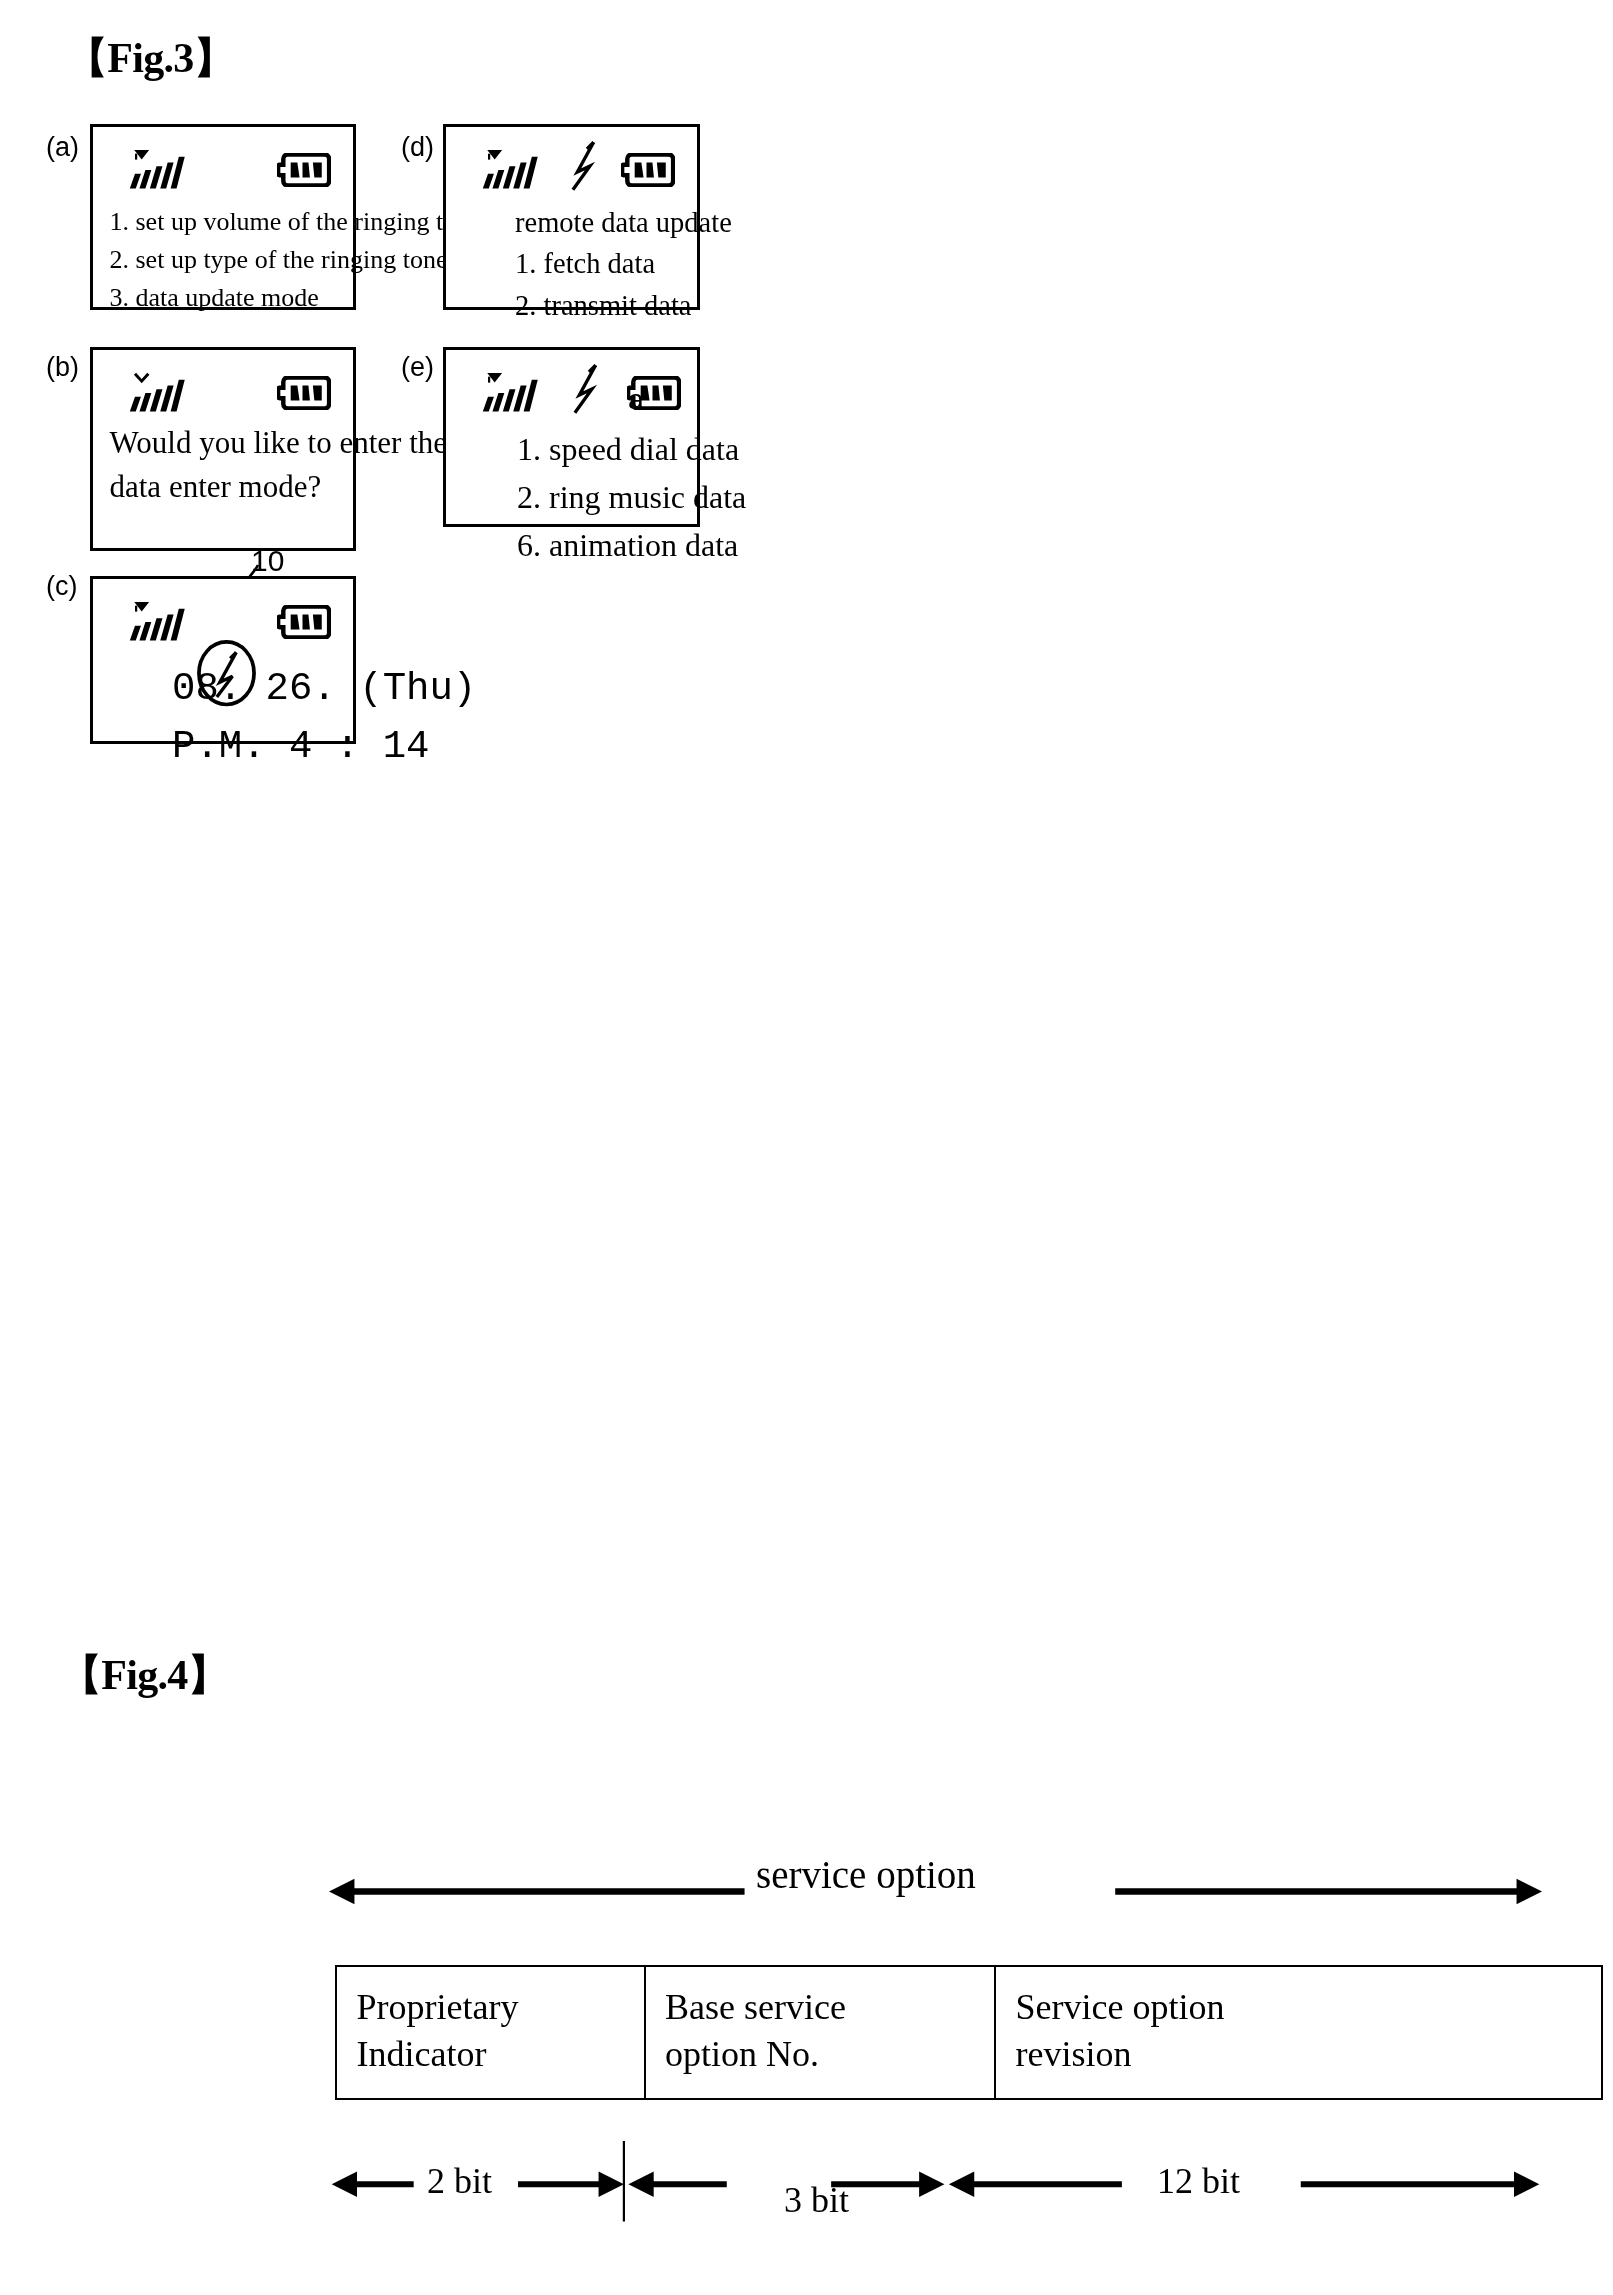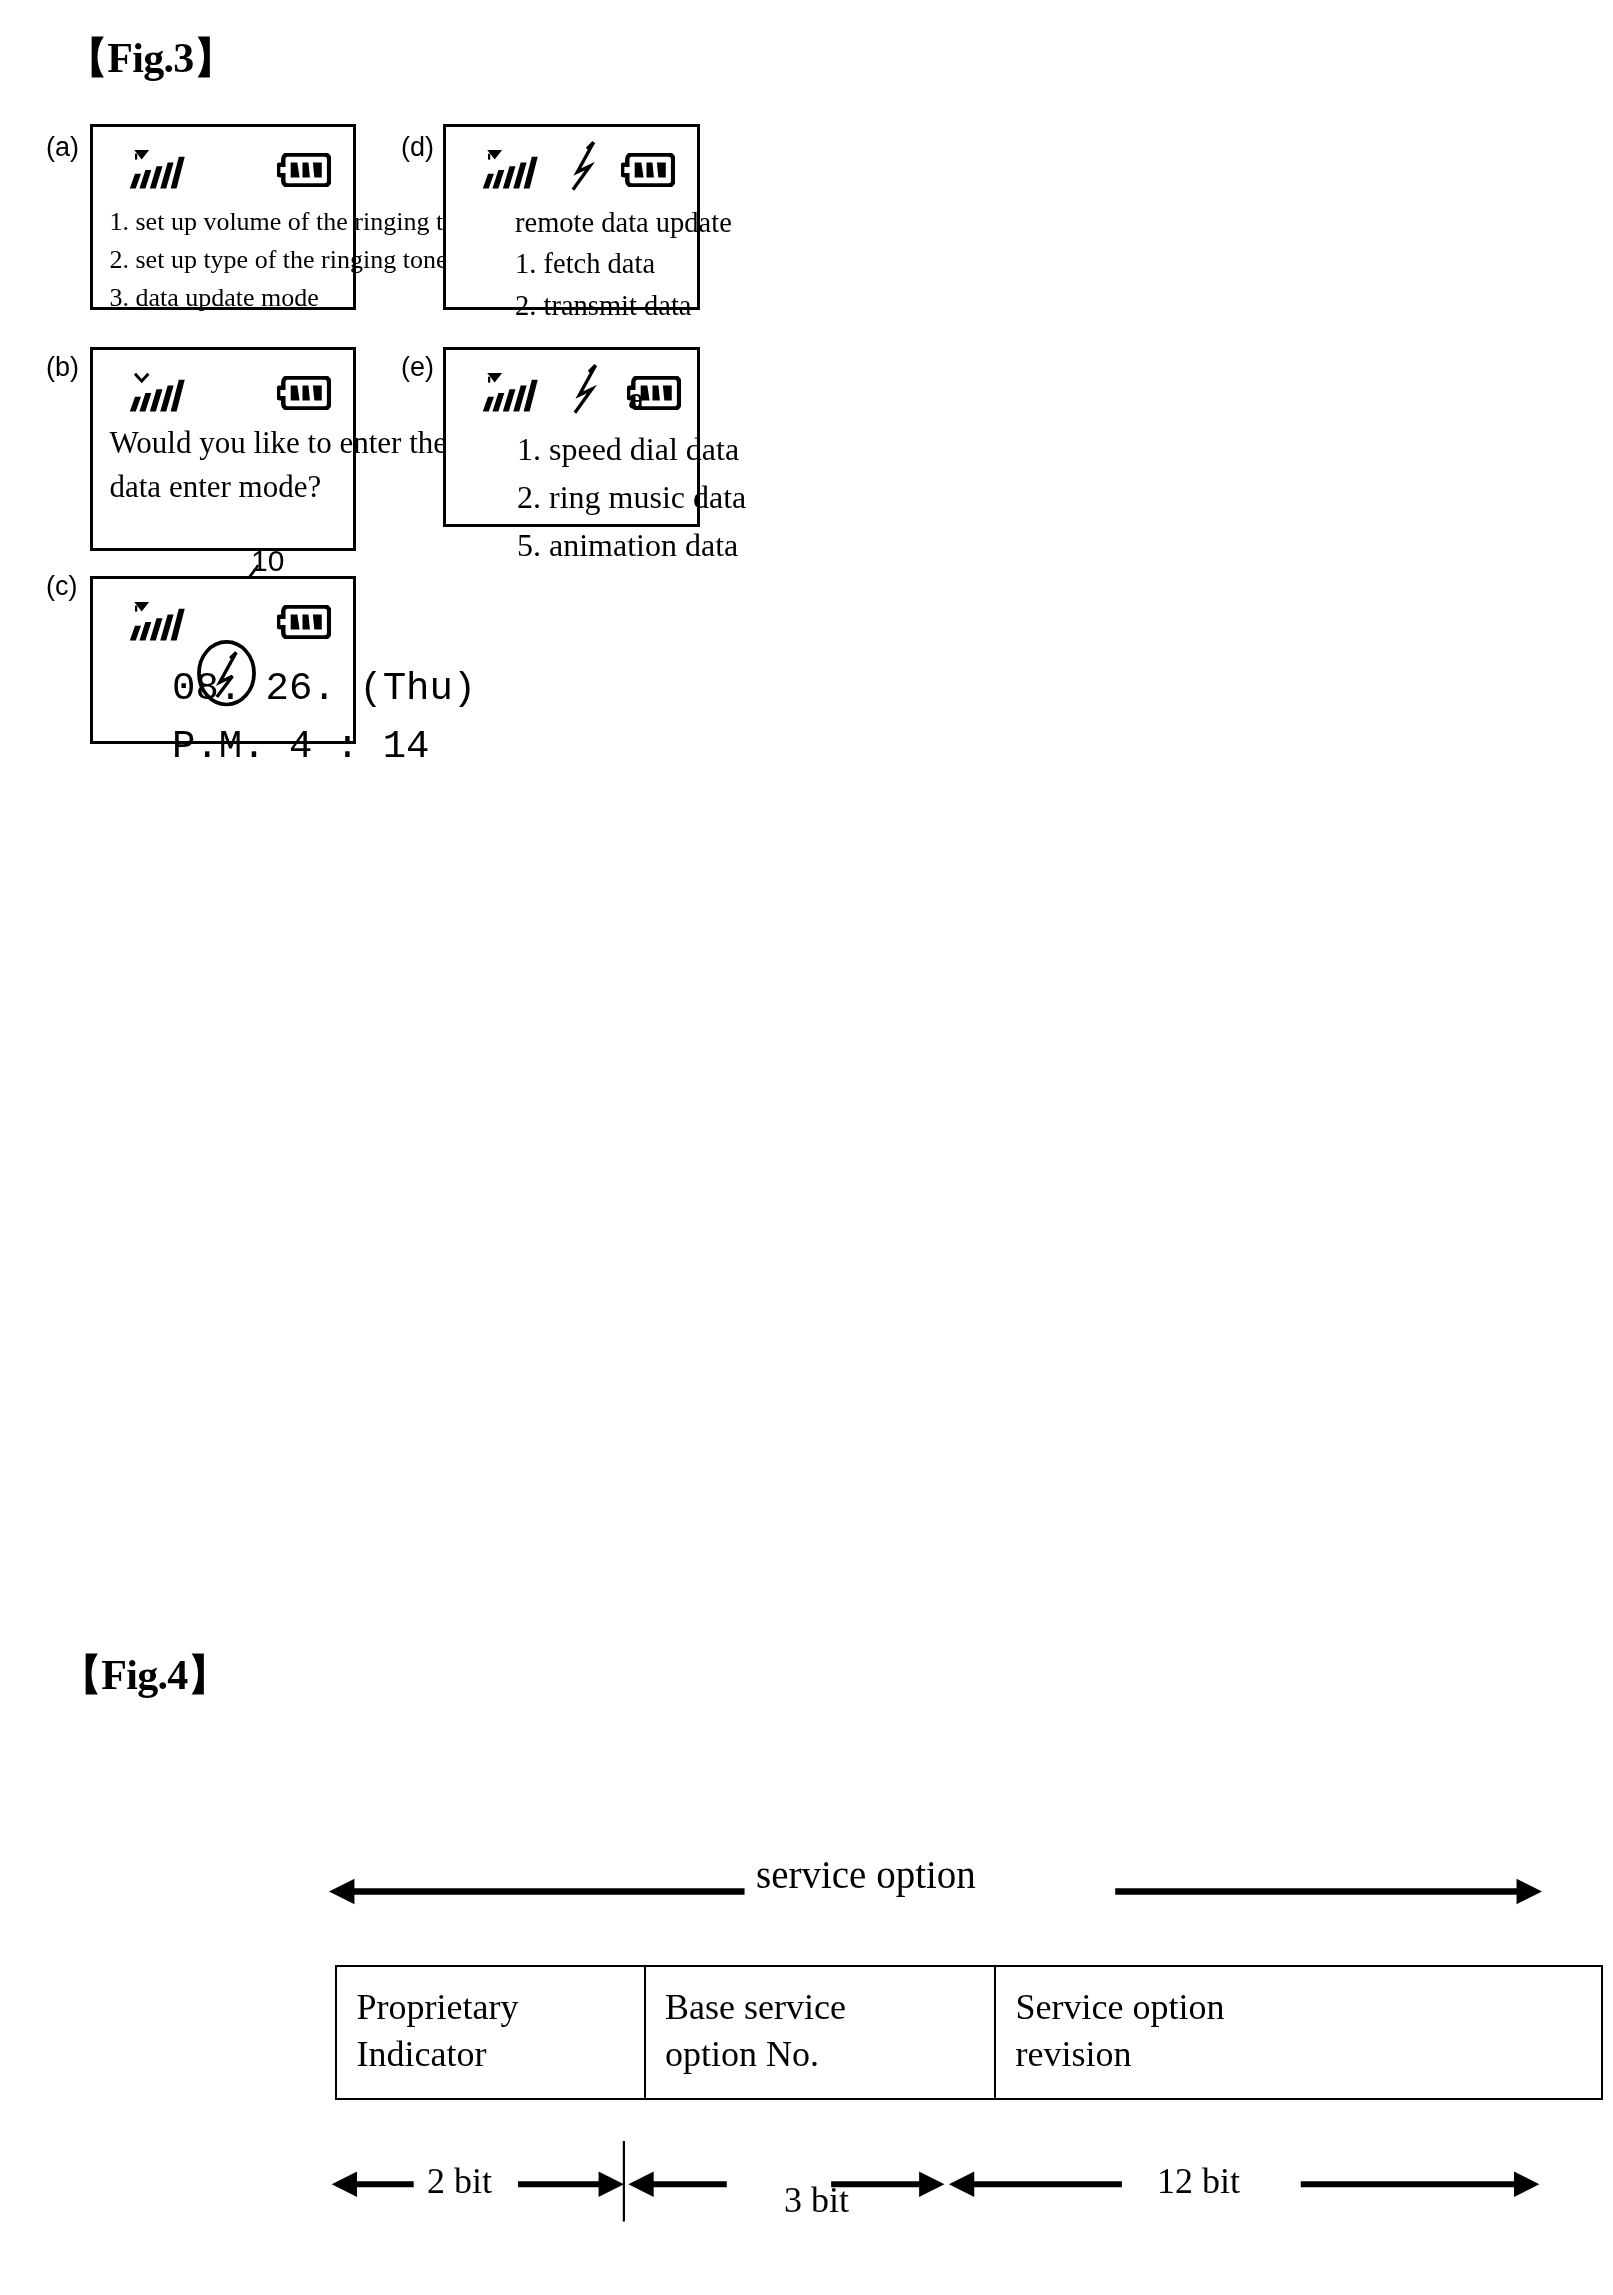--- a/index.html
+++ b/index.html
@@ -341,21 +341,21 @@
           <polygon points="34,13 42,13 44,33 34,33"></polygon>
           <polygon points="48,13 60,13 60,33 50,33"></polygon>
         </g>
       </svg>
     </div>
   </div>
 
   <div class="screen-body e-list" style="left:71px; top:75px;">
     <div class="line">1. speed dial data</div>
     <div class="line">2. ring music data</div>
-    <div class="line">5. animation data</div>
+    <div class="line">6. animation data</div>
   </div>
 </div>
 
 <div class="fig-label" id="fig4-label">【Fig.4】</div>
 
 <svg style="position:absolute; left:329px; top:1872px;" width="1213" height="45" viewBox="0 0 1620 60">
 
   <polygon points="0,26 34,9 34,43" fill="#000"></polygon>
   <line x1="30" y1="26" x2="555" y2="26" stroke="#000" stroke-width="9"></line>
 

